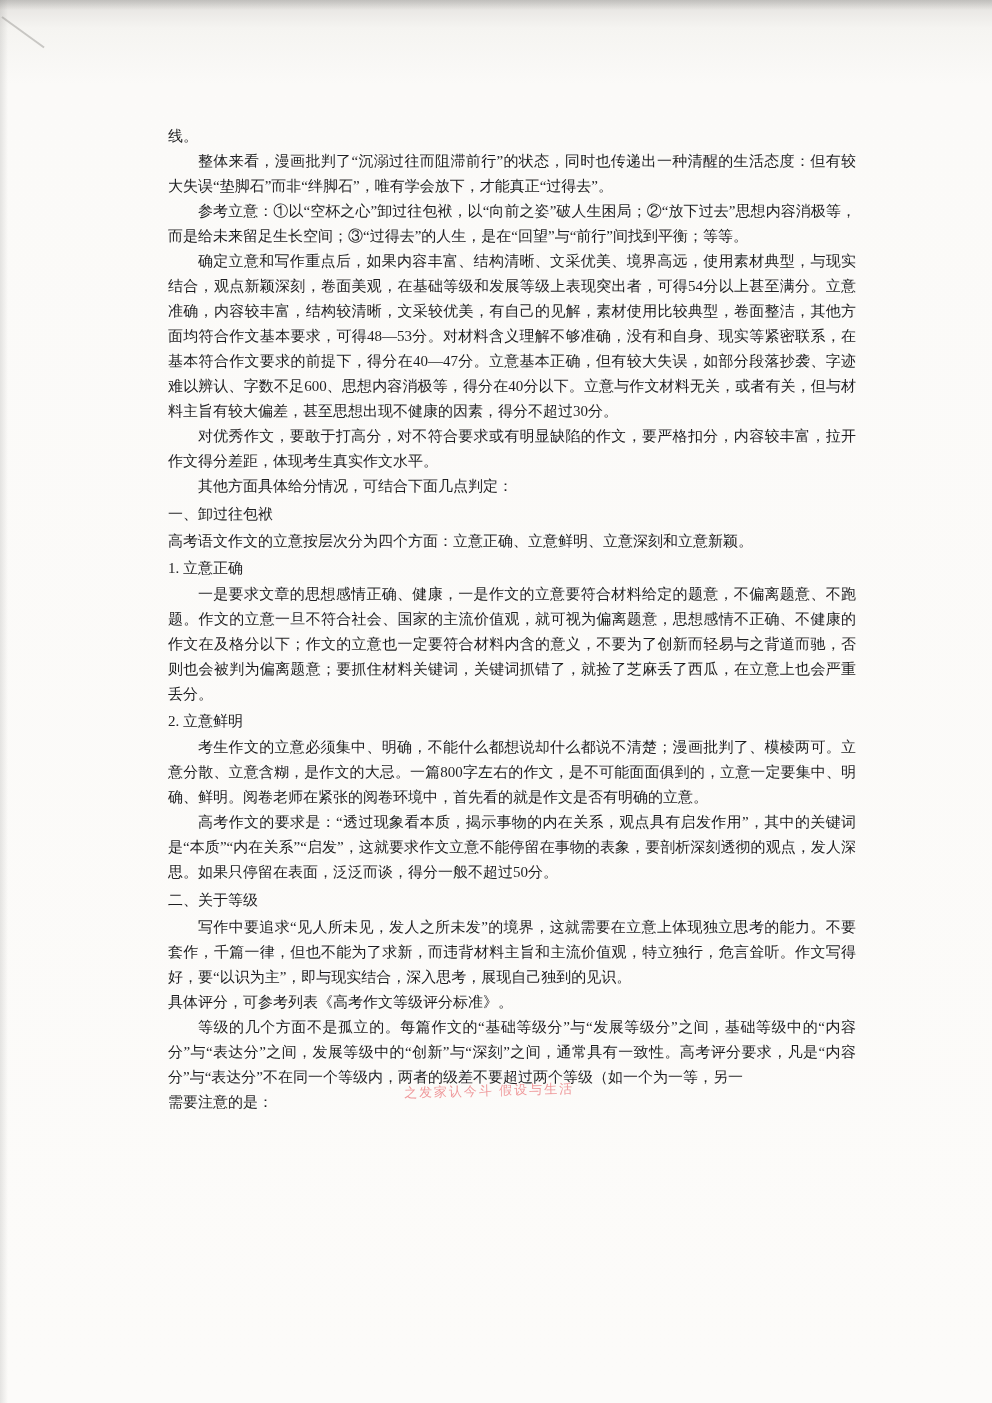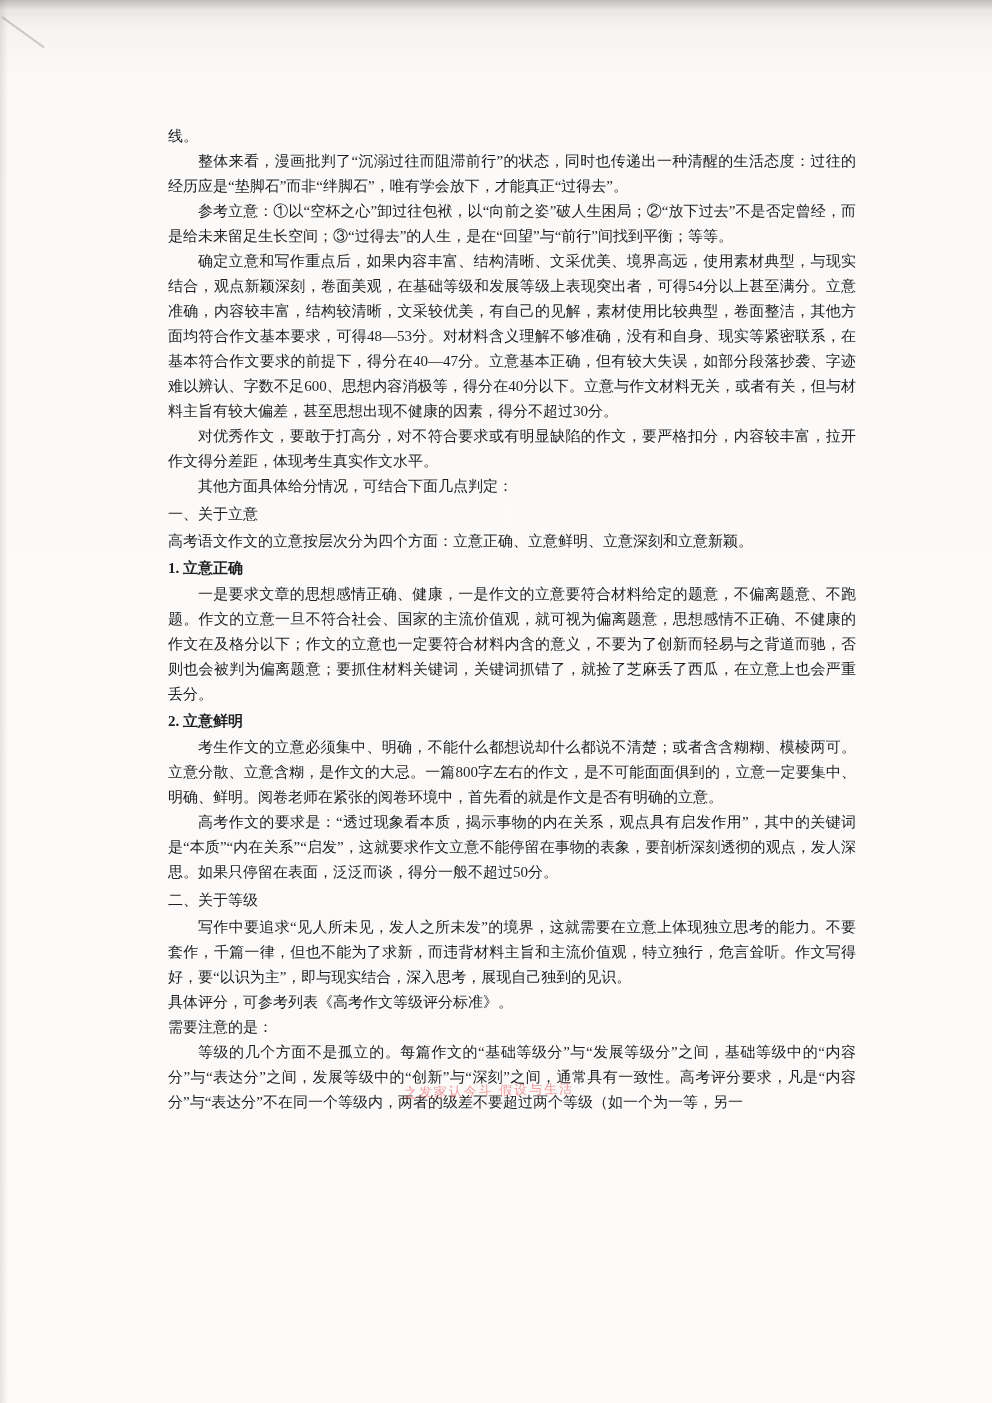--- a/index.html
+++ b/index.html
@@ -61,58 +61,57 @@
   .para.no-indent {
     text-indent: 0;
   }
   .para.heading {
     text-indent: 0;
     margin: 3px 0 2px 0;
   }
   .para.subheading {
     text-indent: 0;
     margin: 2px 0 1px 0;
-    font-weight: bold;
   }
   .watermark {
     position: absolute;
     left: 404px;
     top: 1082px;
     font-size: 13px;
     letter-spacing: 2px;
     color: rgba(231, 90, 96, 0.62);
     transform: rotate(-1.5deg);
     white-space: nowrap;
     pointer-events: none;
   }
 </style>
 </head>
 <body>
 
 <div class="page">
 
   <div class="content">
     <p class="para no-indent">线。</p>
-    <p class="para">整体来看，漫画批判了“沉溺过往而阻滞前行”的状态，同时也传递出一种清醒的生活态度：过往的经历应是“垫脚石”而非“绊脚石”，唯有学会放下，才能真正“过得去”。</p>
-    <p class="para">参考立意：①以“空杯之心”卸过往包袱，以“向前之姿”破人生困局；②“放下过去”不是否定曾经，而是给未来留足生长空间；③“过得去”的人生，是在“回望”与“前行”间找到平衡；等等。</p>
+    <p class="para">整体来看，漫画批判了“沉溺过往而阻滞前行”的状态，同时也传递出一种清醒的生活态度：但有较大失误“垫脚石”而非“绊脚石”，唯有学会放下，才能真正“过得去”。</p>
+    <p class="para">参考立意：①以“空杯之心”卸过往包袱，以“向前之姿”破人生困局；②“放下过去”思想内容消极等，而是给未来留足生长空间；③“过得去”的人生，是在“回望”与“前行”间找到平衡；等等。</p>
     <p class="para">确定立意和写作重点后，如果内容丰富、结构清晰、文采优美、境界高远，使用素材典型，与现实结合，观点新颖深刻，卷面美观，在基础等级和发展等级上表现突出者，可得54分以上甚至满分。立意准确，内容较丰富，结构较清晰，文采较优美，有自己的见解，素材使用比较典型，卷面整洁，其他方面均符合作文基本要求，可得48—53分。对材料含义理解不够准确，没有和自身、现实等紧密联系，在基本符合作文要求的前提下，得分在40—47分。立意基本正确，但有较大失误，如部分段落抄袭、字迹难以辨认、字数不足600、思想内容消极等，得分在40分以下。立意与作文材料无关，或者有关，但与材料主旨有较大偏差，甚至思想出现不健康的因素，得分不超过30分。</p>
     <p class="para">对优秀作文，要敢于打高分，对不符合要求或有明显缺陷的作文，要严格扣分，内容较丰富，拉开作文得分差距，体现考生真实作文水平。</p>
     <p class="para">其他方面具体给分情况，可结合下面几点判定：</p>
-    <p class="para heading">一、关于立意</p>
+    <p class="para heading">一、卸过往包袱</p>
     <p class="para no-indent">高考语文作文的立意按层次分为四个方面：立意正确、立意鲜明、立意深刻和立意新颖。</p>
     <p class="para subheading">1. 立意正确</p>
     <p class="para">一是要求文章的思想感情正确、健康，一是作文的立意要符合材料给定的题意，不偏离题意、不跑题。作文的立意一旦不符合社会、国家的主流价值观，就可视为偏离题意，思想感情不正确、不健康的作文在及格分以下；作文的立意也一定要符合材料内含的意义，不要为了创新而轻易与之背道而驰，否则也会被判为偏离题意；要抓住材料关键词，关键词抓错了，就捡了芝麻丢了西瓜，在立意上也会严重丢分。</p>
     <p class="para subheading">2. 立意鲜明</p>
-    <p class="para">考生作文的立意必须集中、明确，不能什么都想说却什么都说不清楚；或者含含糊糊、模棱两可。立意分散、立意含糊，是作文的大忌。一篇800字左右的作文，是不可能面面俱到的，立意一定要集中、明确、鲜明。阅卷老师在紧张的阅卷环境中，首先看的就是作文是否有明确的立意。</p>
+    <p class="para">考生作文的立意必须集中、明确，不能什么都想说却什么都说不清楚；漫画批判了、模棱两可。立意分散、立意含糊，是作文的大忌。一篇800字左右的作文，是不可能面面俱到的，立意一定要集中、明确、鲜明。阅卷老师在紧张的阅卷环境中，首先看的就是作文是否有明确的立意。</p>
     <p class="para">高考作文的要求是：“透过现象看本质，揭示事物的内在关系，观点具有启发作用”，其中的关键词是“本质”“内在关系”“启发”，这就要求作文立意不能停留在事物的表象，要剖析深刻透彻的观点，发人深思。如果只停留在表面，泛泛而谈，得分一般不超过50分。</p>
     <p class="para heading">二、关于等级</p>
     <p class="para">写作中要追求“见人所未见，发人之所未发”的境界，这就需要在立意上体现独立思考的能力。不要套作，千篇一律，但也不能为了求新，而违背材料主旨和主流价值观，特立独行，危言耸听。作文写得好，要“以识为主”，即与现实结合，深入思考，展现自己独到的见识。</p>
     <p class="para no-indent">具体评分，可参考列表《高考作文等级评分标准》。</p>
+    <p class="para">等级的几个方面不是孤立的。每篇作文的“基础等级分”与“发展等级分”之间，基础等级中的“内容分”与“表达分”之间，发展等级中的“创新”与“深刻”之间，通常具有一致性。高考评分要求，凡是“内容分”与“表达分”不在同一个等级内，两者的级差不要超过两个等级（如一个为一等，另一</p>
     <p class="para no-indent">需要注意的是：</p>
-    <p class="para">等级的几个方面不是孤立的。每篇作文的“基础等级分”与“发展等级分”之间，基础等级中的“内容分”与“表达分”之间，发展等级中的“创新”与“深刻”之间，通常具有一致性。高考评分要求，凡是“内容分”与“表达分”不在同一个等级内，两者的级差不要超过两个等级（如一个为一等，另一</p>
   </div>
 
   <div class="watermark">之发家认今斗 假设与生活</div>
 
   <div class="corner-artifact"></div>
   <div class="top-shade"></div>
   <div class="left-shade"></div>
 
 </div>
 

